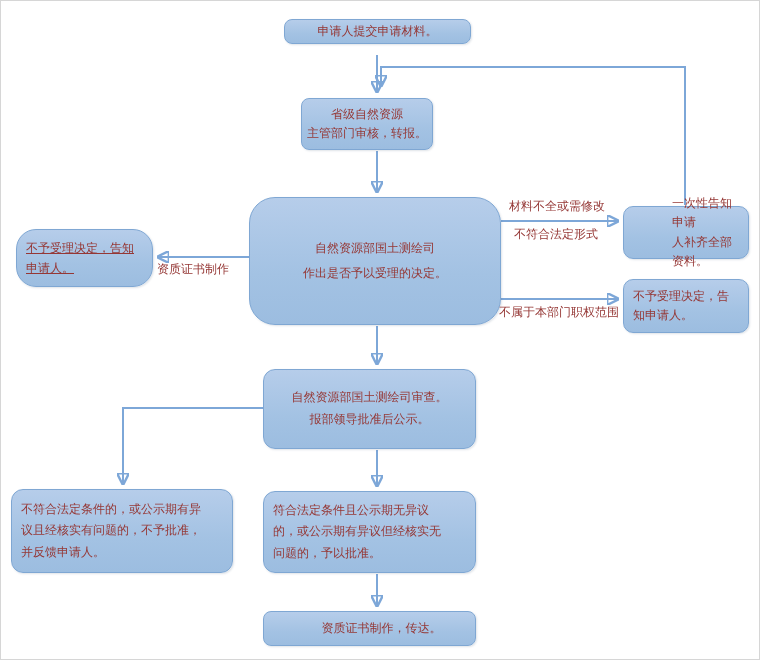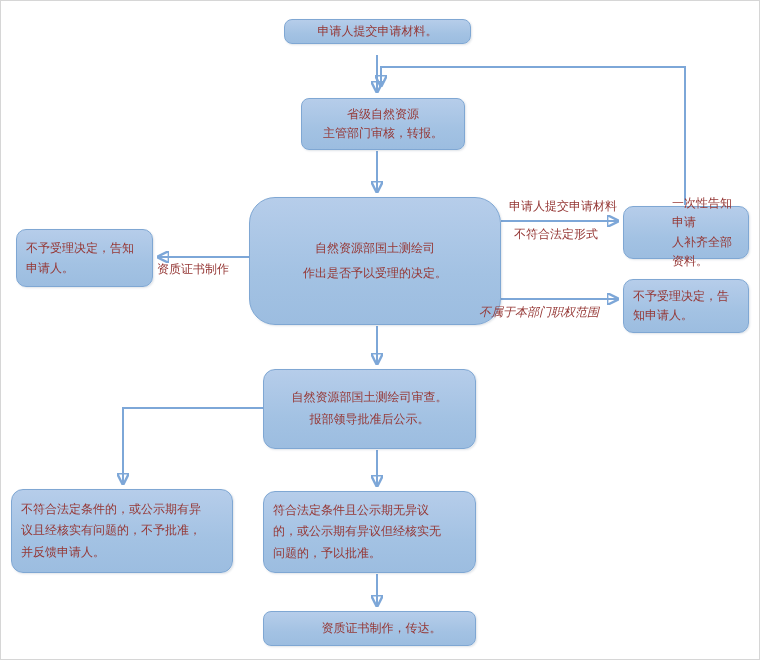--- a/index.html
+++ b/index.html
@@ -69,27 +69,27 @@
     <path d="M500,220 L617,220" marker-end="url(#ah)"></path>
     <path d="M500,298 L617,298" marker-end="url(#ah)"></path>
     <path d="M376,325 L376,363" marker-end="url(#ah)"></path>
     <path d="M262,407 L122,407 L122,483" marker-end="url(#ah)"></path>
     <path d="M376,449 L376,485" marker-end="url(#ah)"></path>
     <path d="M376,573 L376,605" marker-end="url(#ah)"></path>
   </svg>
 
   <div class="node" style="left:283px; top:18px; width:187px; height:25px; border-radius:8px;">申请人提交申请材料。</div>
 
-  <div class="node" style="left:300px; top:97px; width:164px; height:52px; border-radius:8px; line-height:1.6;">省级自然资源
+  <div class="node" style="left:300px; top:97px; width:132px; height:52px; border-radius:8px; line-height:1.6;">省级自然资源
 主管部门审核，转报。</div>
 
   <div class="node" style="left:248px; top:196px; width:252px; height:128px; border-radius:26px; line-height:2.1;">自然资源部国土测绘司
 作出是否予以受理的决定。</div>
 
-  <div class="node left" style="left:15px; top:228px; width:137px; height:58px; border-radius:10px;">不予受理决定，告知
+  <div class="node left" style="left:15px; top:228px; width:137px; height:58px; border-radius:20px;text-decoration:underline;">不予受理决定，告知
 申请人。</div>
 
   <div class="node left" style="left:622px; top:205px; width:126px; height:53px; border-radius:10px; line-height:1.6;padding-left:48px;">一次性告知申请
 人补齐全部资料。</div>
 
   <div class="node left" style="left:622px; top:278px; width:126px; height:54px; border-radius:10px; line-height:1.6;">不予受理决定，告
 知申请人。</div>
 
   <div class="node" style="left:262px; top:368px; width:213px; height:80px; border-radius:12px; line-height:1.8;">自然资源部国土测绘司审查。
 报部领导批准后公示。</div>
@@ -99,19 +99,19 @@
 并反馈申请人。</div>
 
   <div class="node left" style="left:262px; top:490px; width:213px; height:82px; border-radius:12px; line-height:1.8;">符合法定条件且公示期无异议
 的，或公示期有异议但经核实无
 问题的，予以批准。</div>
 
   <div class="node" style="left:262px; top:610px; width:213px; height:35px; border-radius:8px;padding-left:24px;">资质证书制作，传达。</div>
 
   <div class="edge-label" style="left:156px; top:260px;">资质证书制作</div>
 
-  <div class="edge-label" style="left:508px; top:197px;">申请人提交申请材料</div>
+  <div class="edge-label" style="left:508px; top:197px;">材料不全或需修改</div>
 
   <div class="edge-label" style="left:513px; top:225px;">不符合法定形式</div>
 
-  <div class="edge-label" style="left:478px; top:303px;font-style:italic;">不属于本部门职权范围</div>
+  <div class="edge-label" style="left:498px; top:303px;">不属于本部门职权范围</div>
 
 </div>
 
 </body></html>

